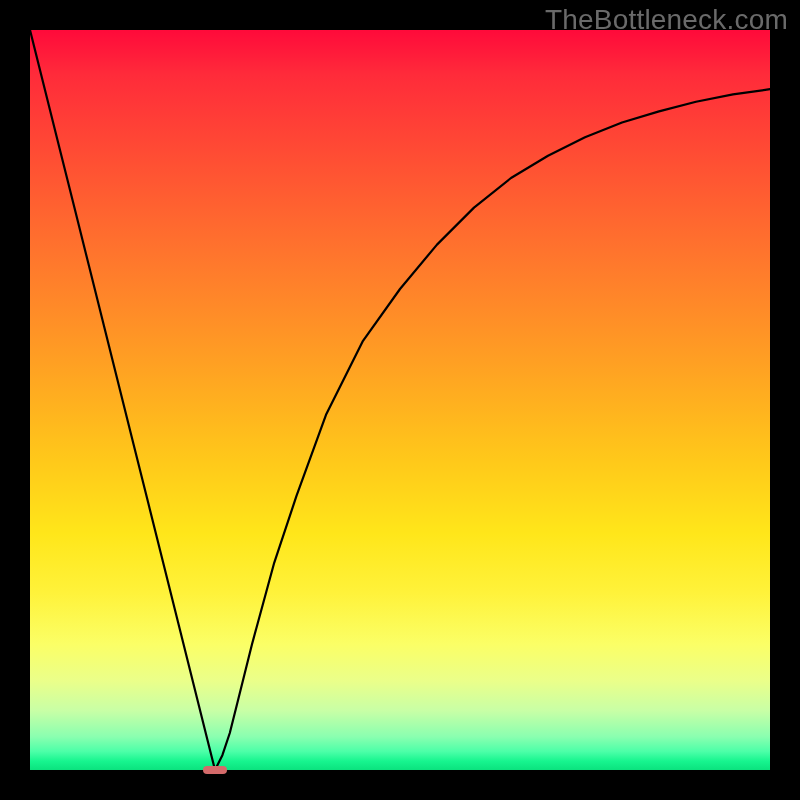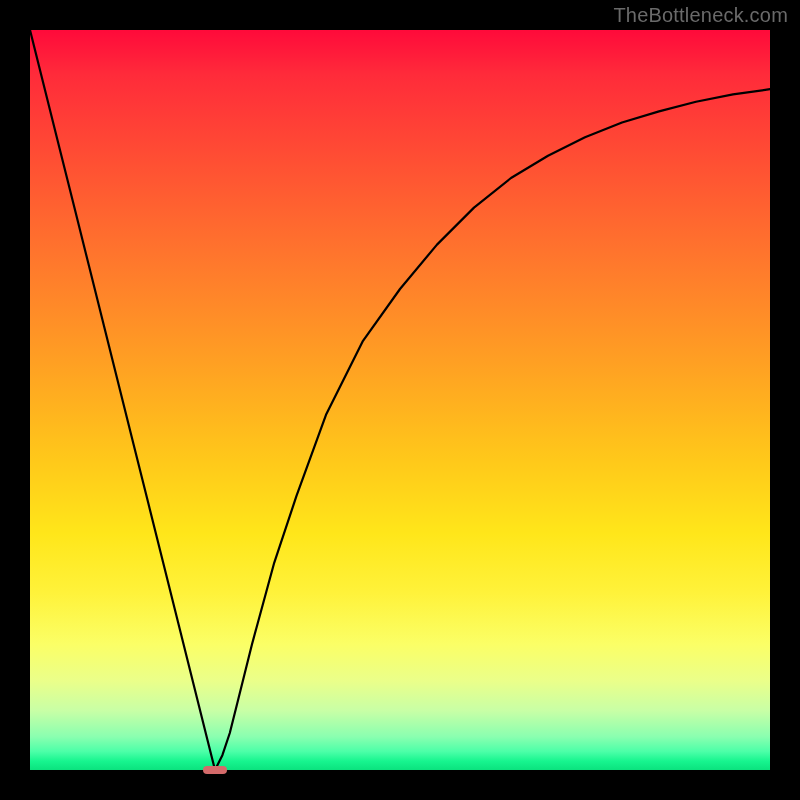--- a/index.html
+++ b/index.html
@@ -43,21 +43,21 @@
       #4cffa8 97.5%,
       #17f58f 98.8%,
       #0be27e 100%
     );
   }
   .watermark {
     position: absolute;
     top: 4px;
     right: 12px;
     color: #6a6a6a;
-    font-size: 20px;
+    font-size: 28px;
     letter-spacing: 0.2px;
     user-select: none;
   }
   svg.curve {
     position: absolute;
     left: 0;
     top: 0;
     width: 740px;
     height: 740px;
     overflow: visible;

